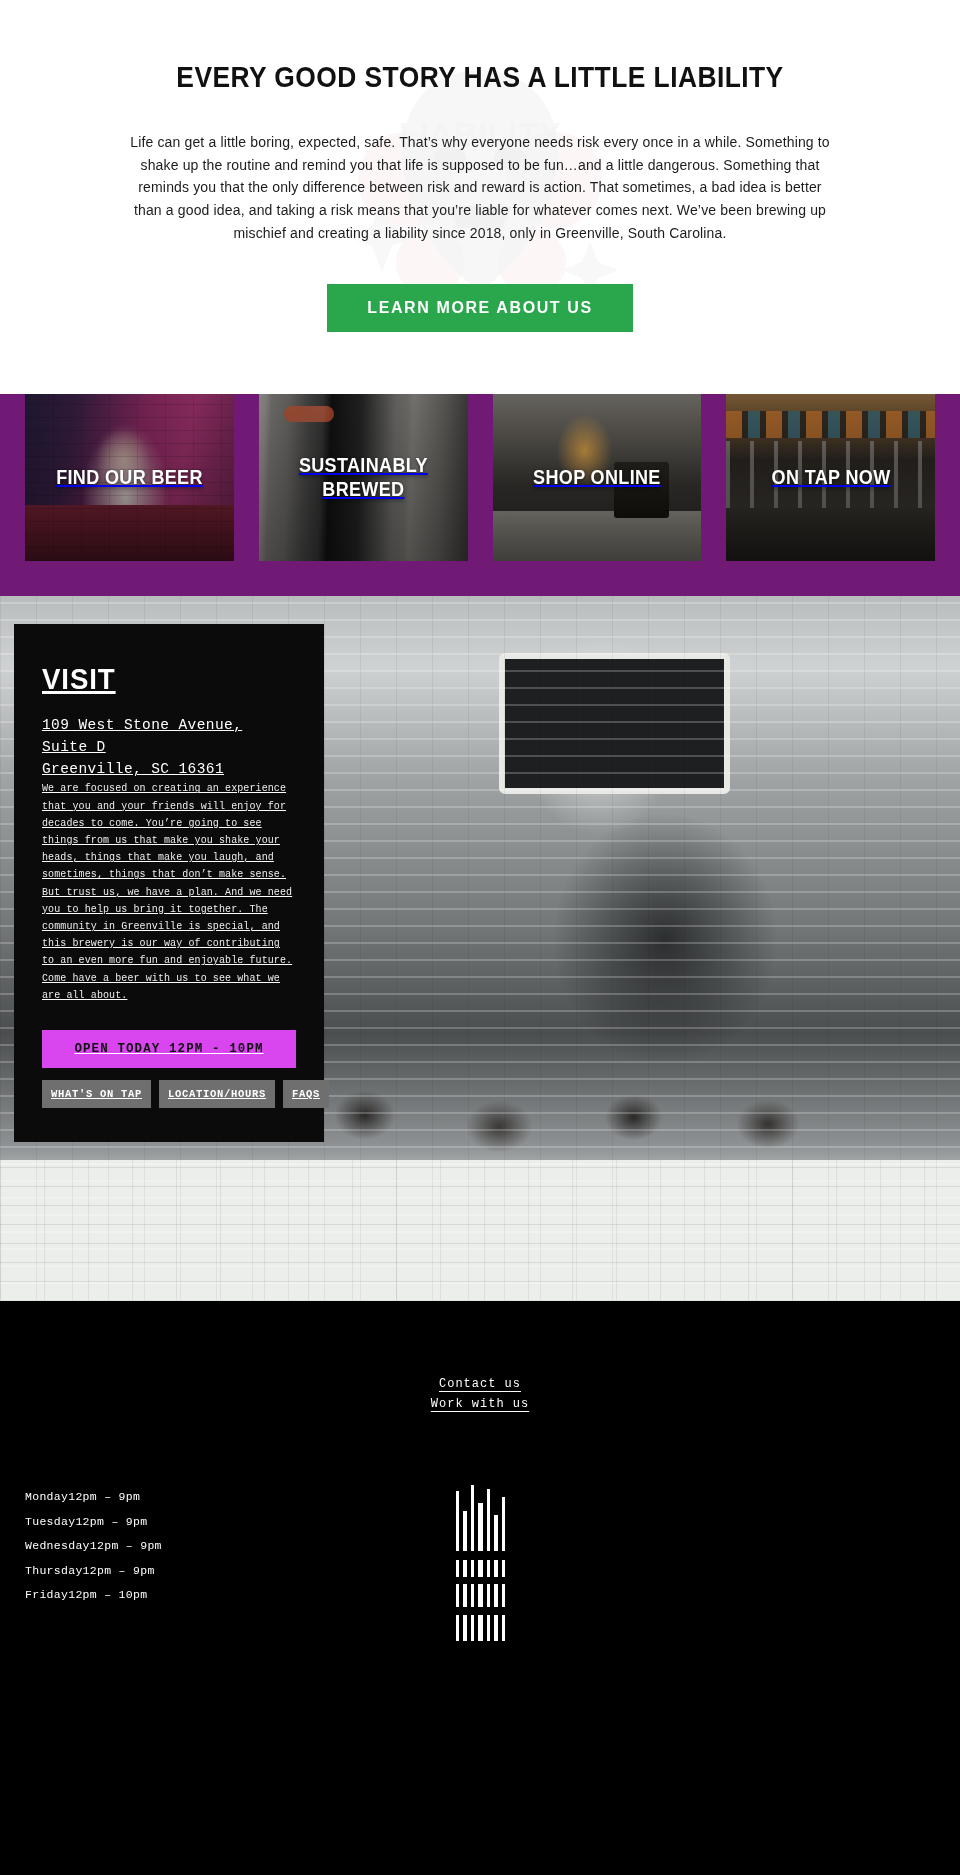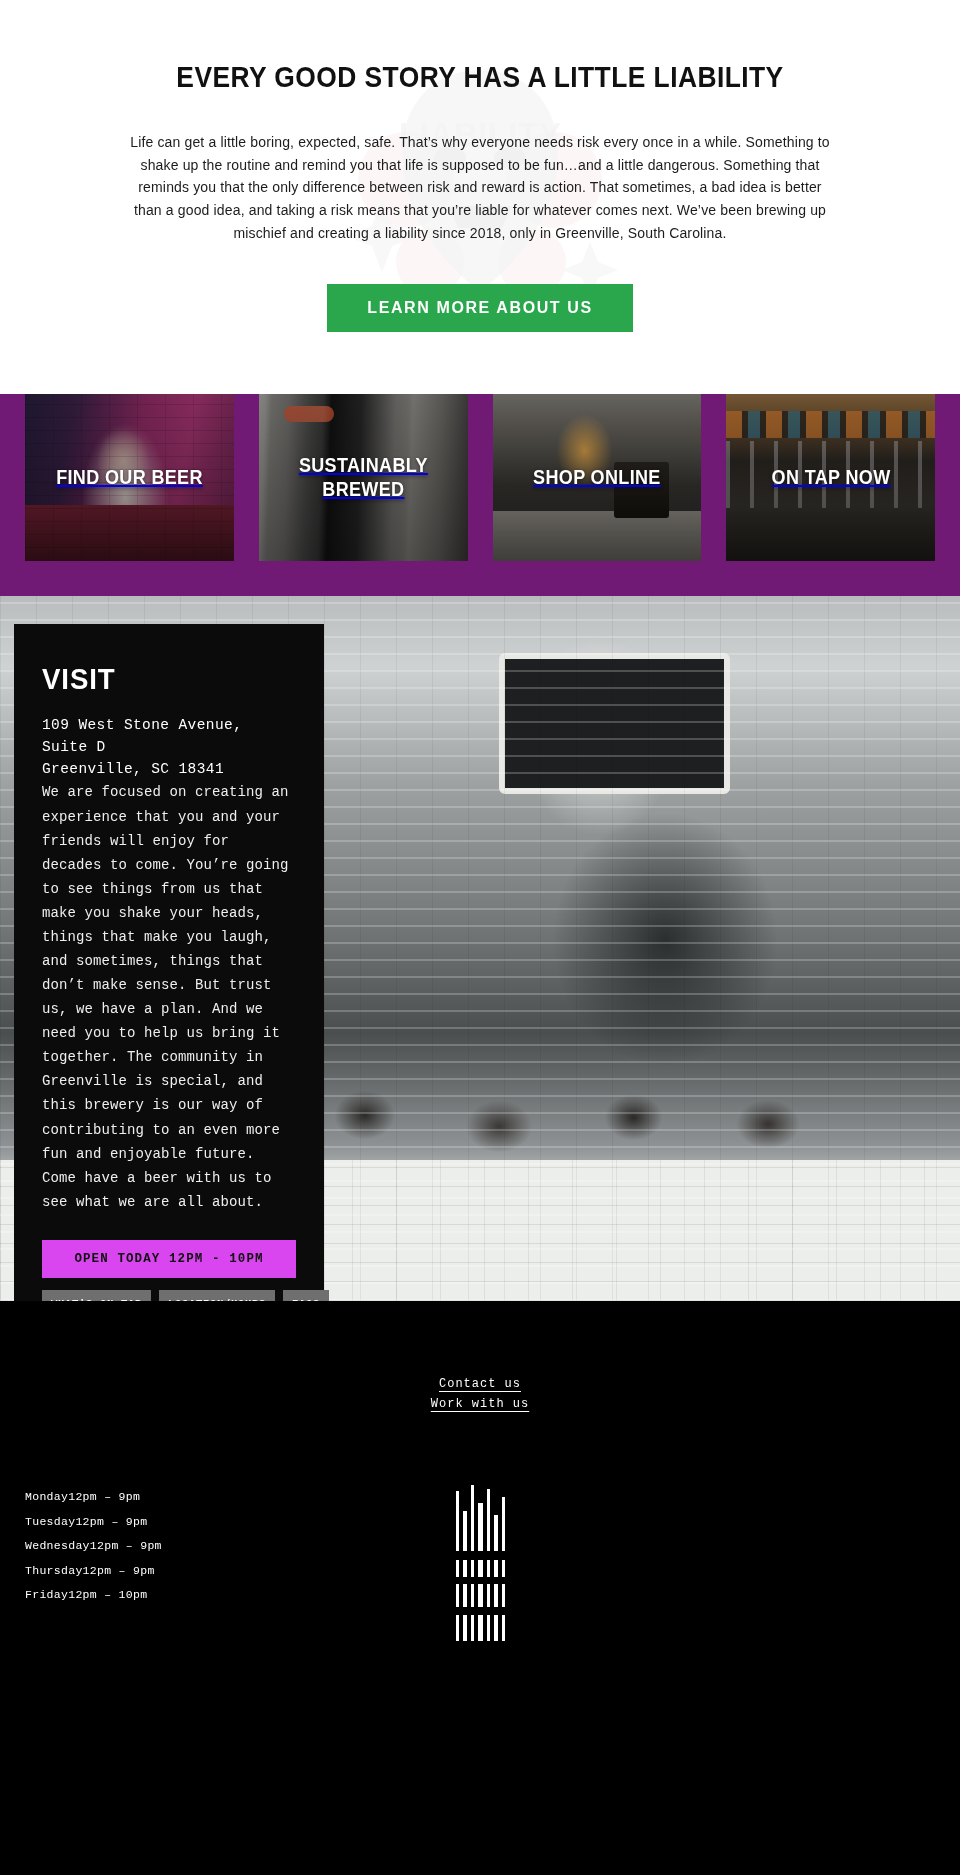--- a/index.html
+++ b/index.html
@@ -258,41 +258,42 @@
 
   .visit-card {
     position:absolute;
     left:14px;
     top:28px;
     width:310px;
     background:#0b0b0b;
     color:#fff;
     padding:38px 28px 34px;
     z-index:3;
+    text-decoration:underline;
   }
   .visit-title {
     font-family:"Liberation Sans Narrow","Liberation Sans",sans-serif;
     font-weight:bold;
     font-size:30px;
     letter-spacing:1px;
     text-transform:uppercase;
     transform:scaleX(0.92);
     transform-origin:left center;
     margin-bottom:18px;
   }
   .visit-address {
     font-family:"Liberation Mono","DejaVu Sans Mono",monospace;
     font-size:14.5px;
     line-height:1.52;
     letter-spacing:.4px;
     color:#fff;
   }
   .visit-body {
     font-family:"Liberation Mono","DejaVu Sans Mono",monospace;
-    font-size:14px;
+    font-size:10px;
     line-height:1.72;
     letter-spacing:.1px;
     color:#efefef;
     margin-bottom:26px;
   }
   .open-today {
     display:block;
     width:100%;
     background:#d946ef;
     color:#111;
@@ -454,21 +455,21 @@
       <div class="mural-figure"></div>
       <div class="mural-boombox"></div>
       <div class="mural-crowd"></div>
       <div class="mural-wall"></div>
     </div>
 
     <div class="visit-card">
       <div class="visit-title">VISIT</div>
       <div class="visit-address">
         <div>109 West Stone Avenue, Suite D</div>
-        <div>Greenville, SC 18341</div>
+        <div>Greenville, SC 16361</div>
       </div>
       <p class="visit-body">We are focused on creating an experience that you and your friends will enjoy for decades to come. You’re going to see things from us that make you shake your heads, things that make you laugh, and sometimes, things that don’t make sense. But trust us, we have a plan. And we need you to help us bring it together. The community in Greenville is special, and this brewery is our way of contributing to an even more fun and enjoyable future. Come have a beer with us to see what we are all about.</p>
       <a class="open-today" href="#">OPEN TODAY 12PM - 10PM</a>
       <div class="visit-links">
         <a class="visit-link" href="#">WHAT'S ON TAP</a>
         <a class="visit-link" href="#">LOCATION/HOURS</a>
         <a class="visit-link" href="#">FAQS</a>
       </div>
     </div>
   </section>

